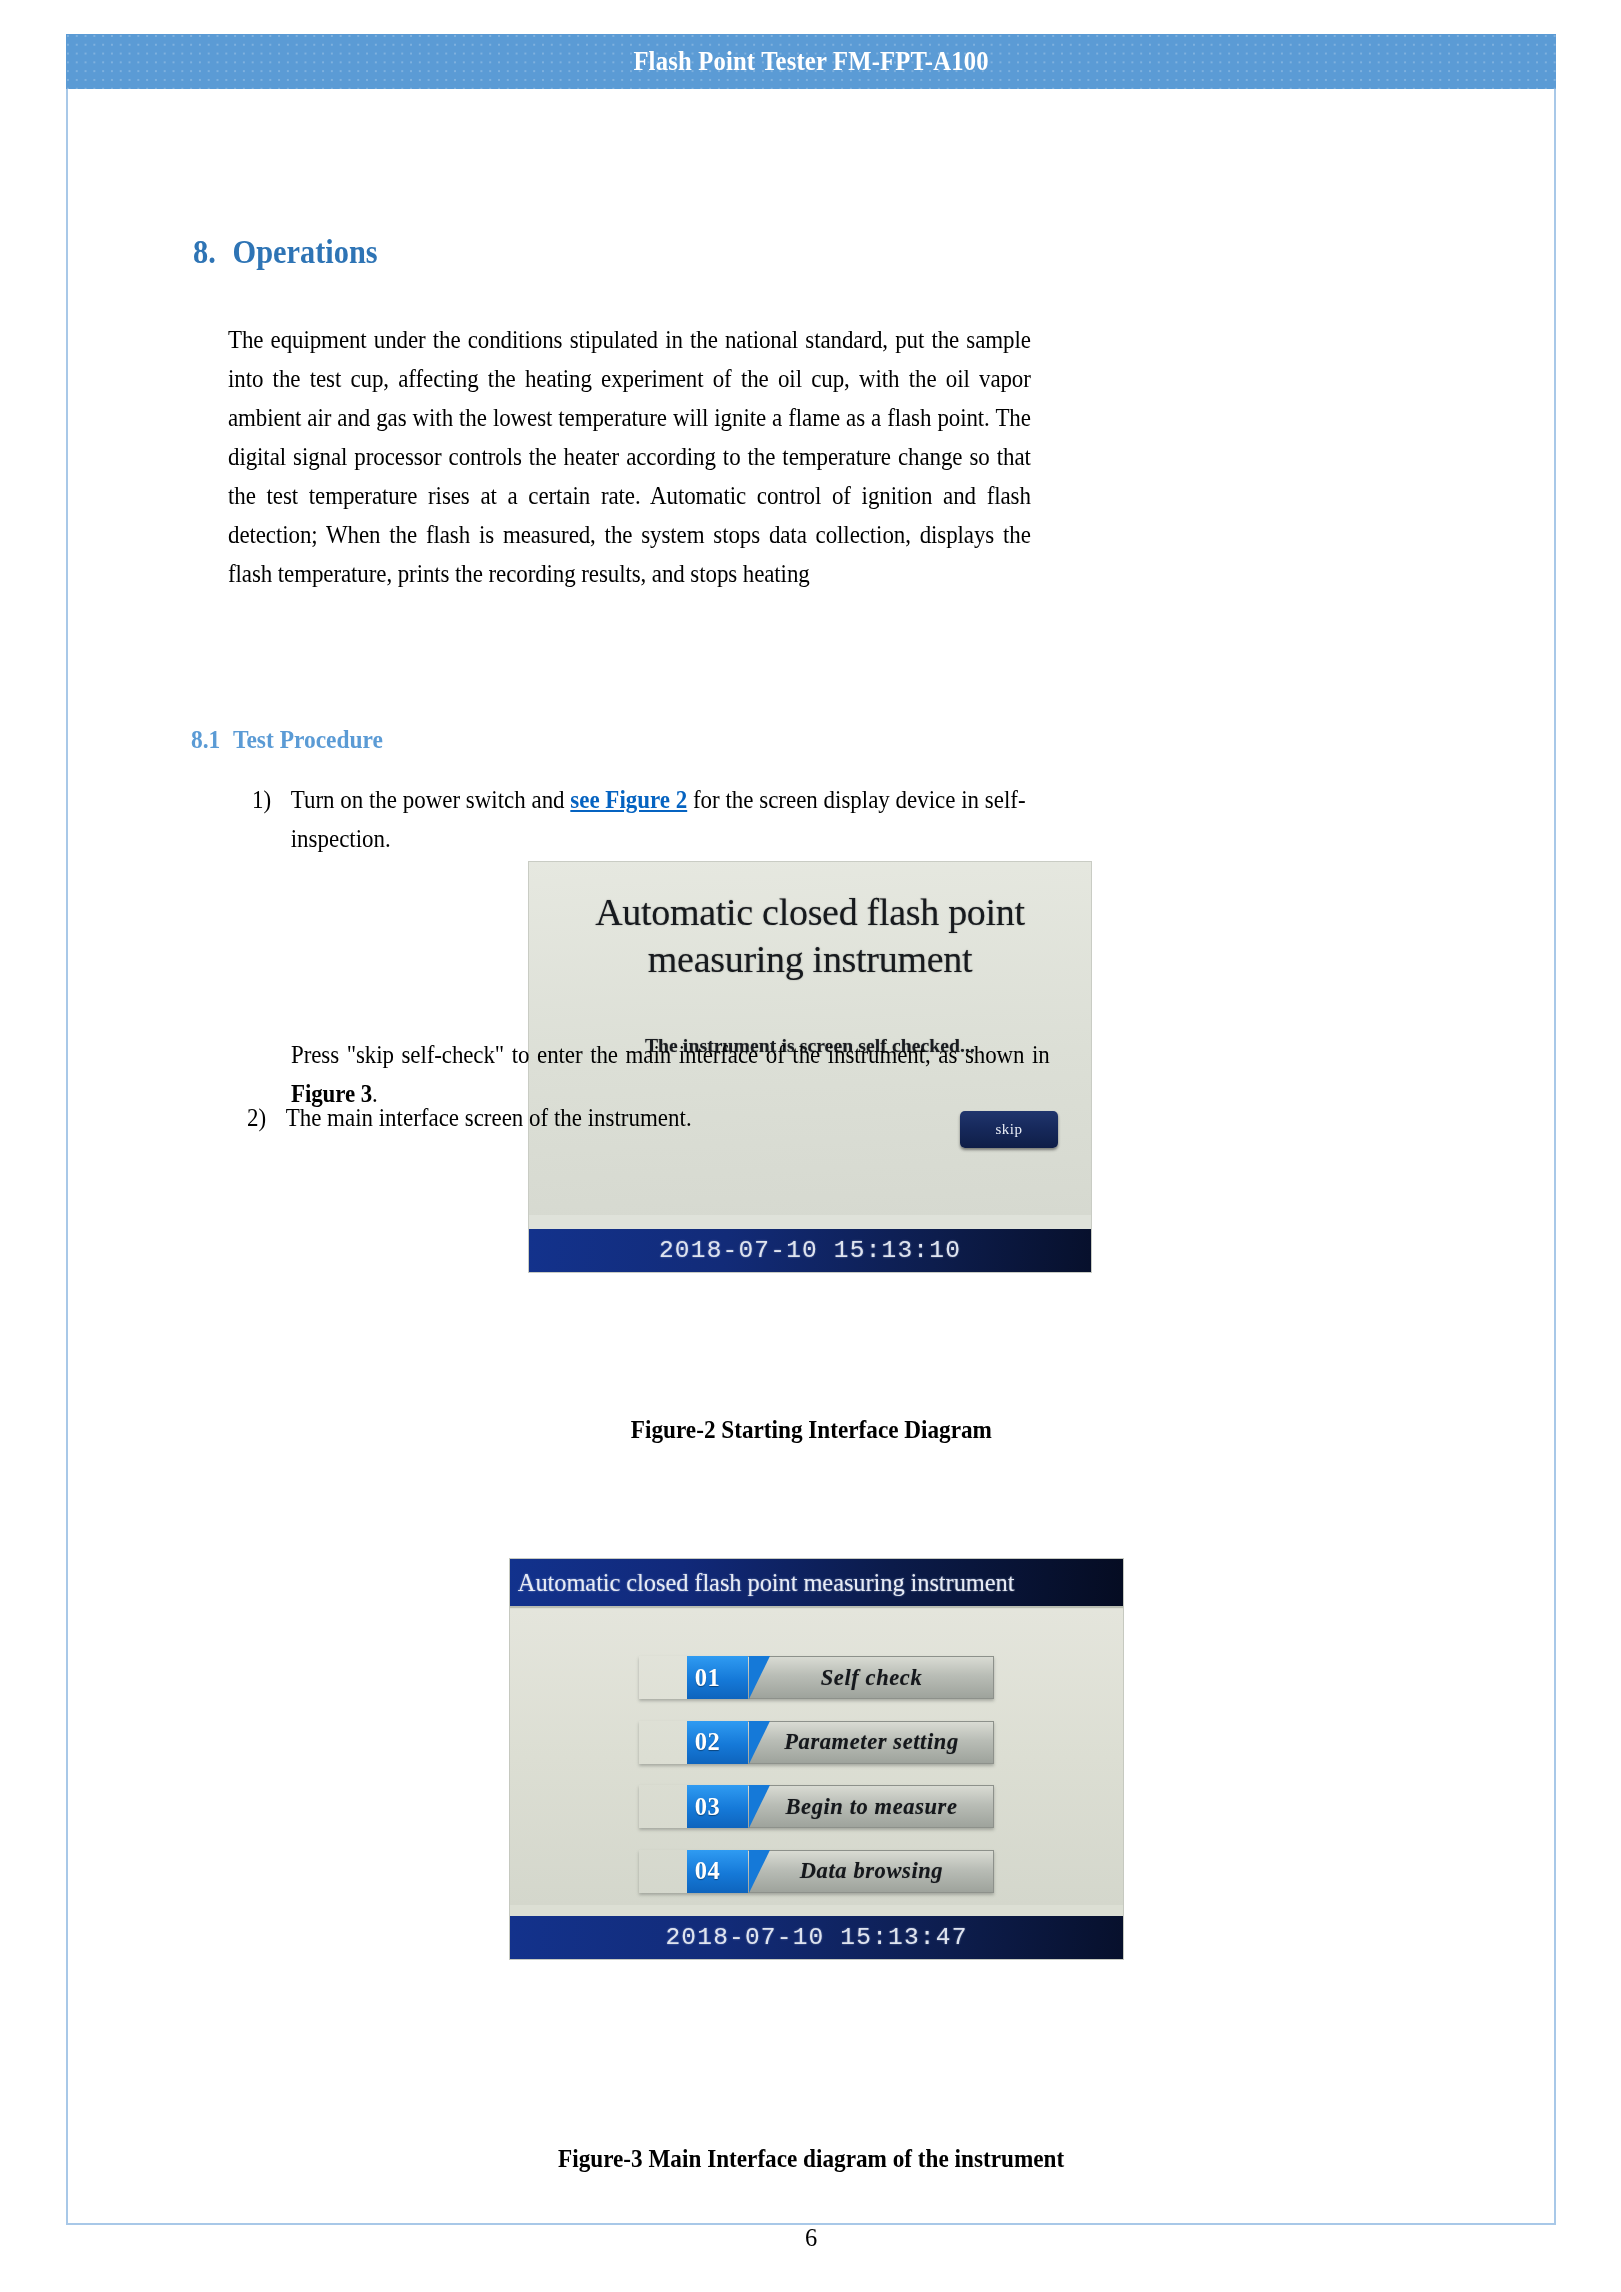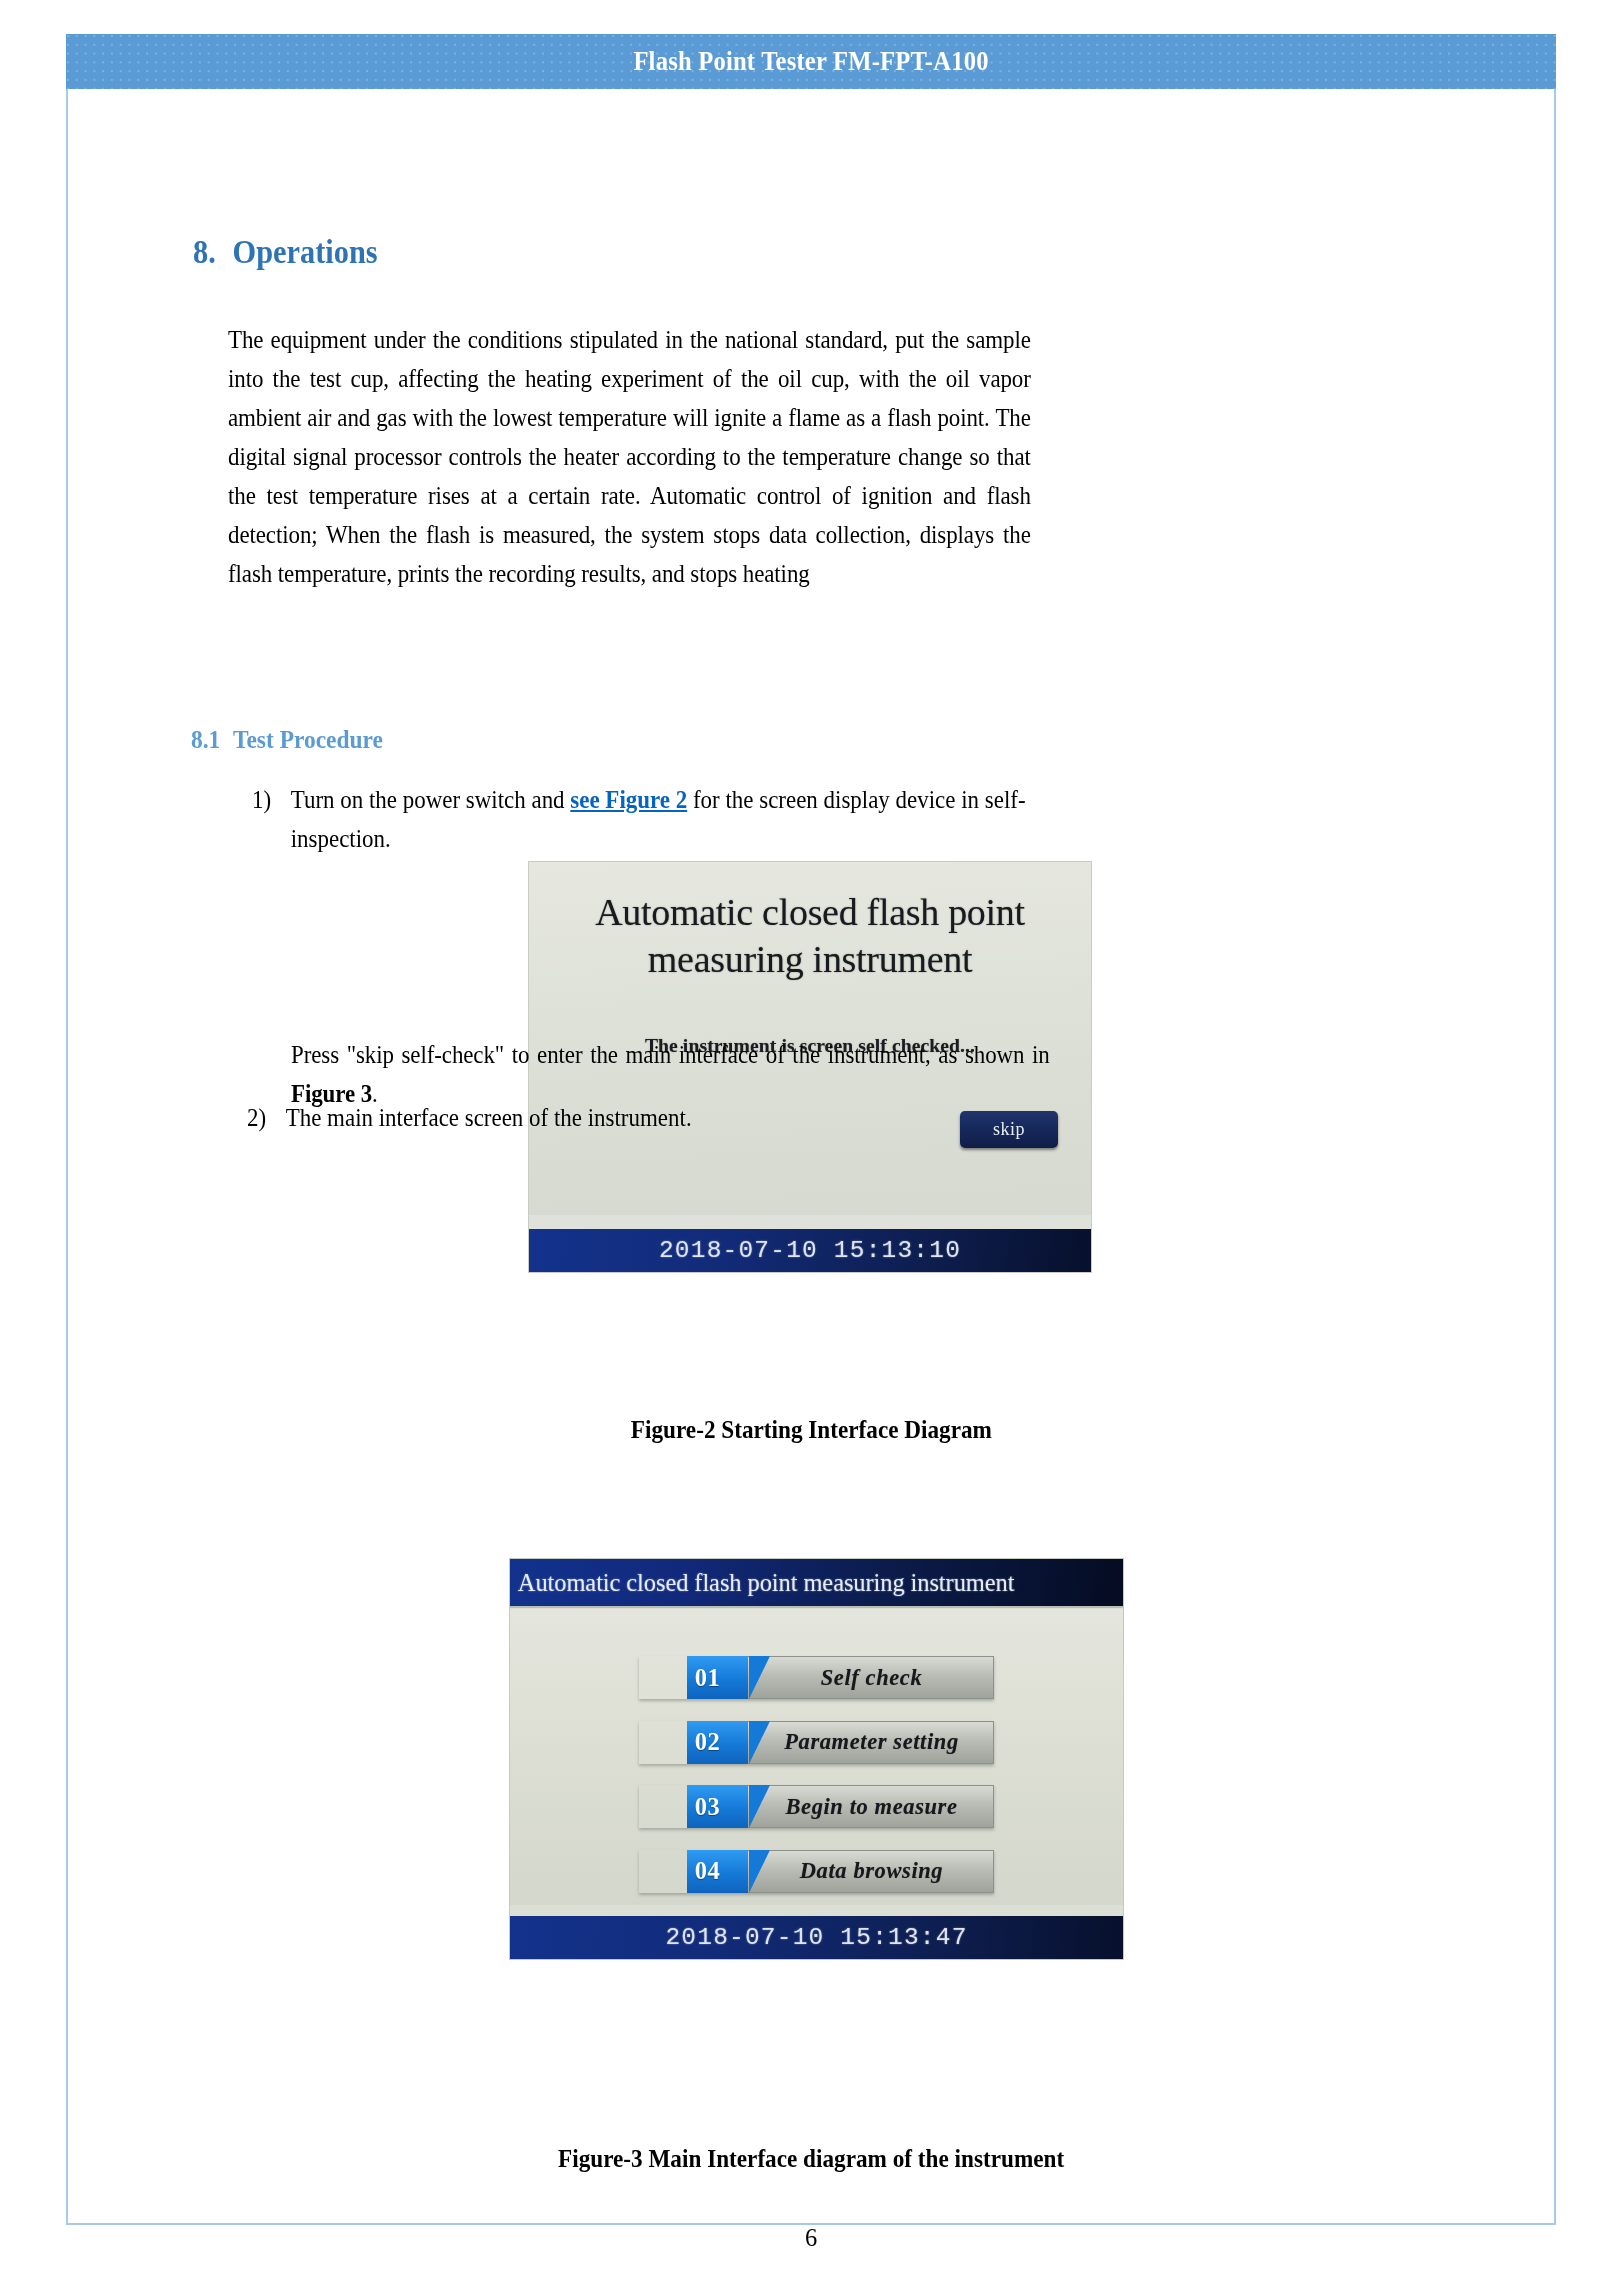--- a/index.html
+++ b/index.html
@@ -225,21 +225,21 @@
     border-radius: 4.9px;
     background: linear-gradient(180deg, #20356d 0%, #16285a 50%, #0f1e47 100%);
     box-shadow: 0 2px 2.9px rgba(0,0,0,0.45);
     display: flex;
     align-items: center;
     justify-content: center;
   }
   #fig2-skip-label {
     color: #e9edf6;
     font-family: "Liberation Serif", serif;
-    font-size: 18px;
+    font-size: 15px;
     letter-spacing: 0.5px;
   }
   .lcd-statusbar {
     position: absolute;
     left: 0; right: 0; bottom: 0;
     height: 43px;
     background: linear-gradient(95deg, #13328c 0%, #122b78 35%, #0d1d4d 72%, #07102c 100%);
     display: flex;
     align-items: center;
     justify-content: center;

